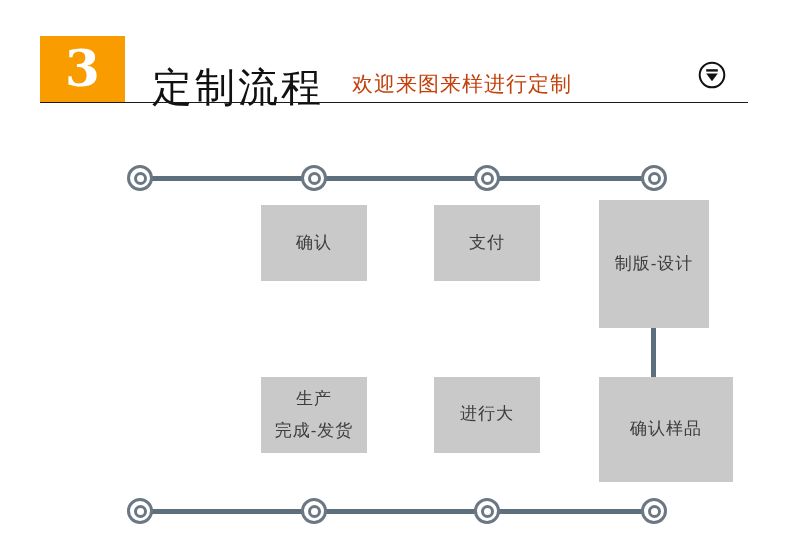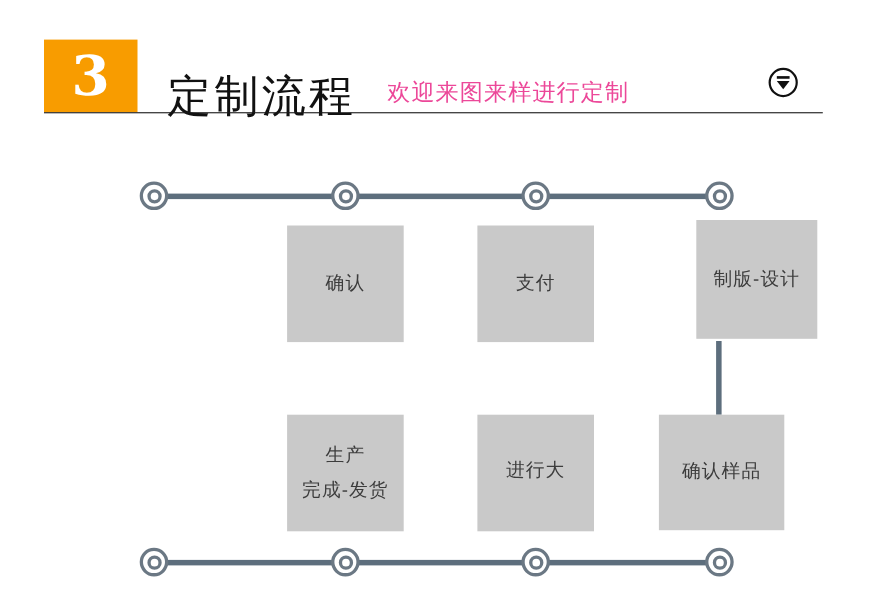--- a/index.html
+++ b/index.html
@@ -45,21 +45,21 @@
     letter-spacing: 3px;
     color: #111111;
   }
   .subtitle {
     position: absolute;
     left: 352px;
     top: 70px;
     font-size: 21px;
     font-weight: 400;
     letter-spacing: 1px;
-    color: #ec4899;
+    color: #c2410c;
   }
   .down-icon {
     position: absolute;
     left: 697px;
     top: 60px;
   }
   .header-rule {
     position: absolute;
     left: 40px;
     top: 102px;
@@ -105,21 +105,21 @@
     width: 7px;
     height: 7px;
     border: 3px solid #6b7884;
     border-radius: 50%;
     background: #ffffff;
   }
 
   .fbox {
     position: absolute;
     width: 106px;
-    height: 106px;
+    height: 76px;
     background: #c9c9c9;
     display: flex;
     flex-direction: column;
     align-items: center;
     justify-content: center;
     text-align: center;
   }
   .fbox span {
     font-size: 17px;
     line-height: 1.9;
@@ -158,28 +158,28 @@
   <div class="node" style="left:301px; top:498px;"></div>
   <div class="node" style="left:474px; top:498px;"></div>
   <div class="node" style="left:641px; top:498px;"></div>
 
   <div class="fbox" style="left:261px; top:205px;">
     <span>确认</span>
   </div>
   <div class="fbox" style="left:434px; top:205px;gap:40px;">
     <span>支付</span>
   </div>
-  <div class="fbox" style="left:599px; top:200px; width:110px; height:108px;margin-left:34px;">
+  <div class="fbox" style="left:599px; top:200px; width:110px; height:128px;">
     <span>制版-设计</span>
   </div>
 
   <div class="fbox" style="left:261px; top:377px;">
     <span>生产</span>
     <span>完成-发货</span>
   </div>
   <div class="fbox" style="left:434px; top:377px;font-family:Liberation Mono, monospace;">
     <span>进行大</span>
   </div>
-  <div class="fbox" style="left:599px; top:377px; width:114px; height:105px;">
+  <div class="fbox" style="left:599px; top:377px; width:134px; height:105px;">
     <span>确认样品</span>
   </div>
 
 </div>
 
 </body></html>

